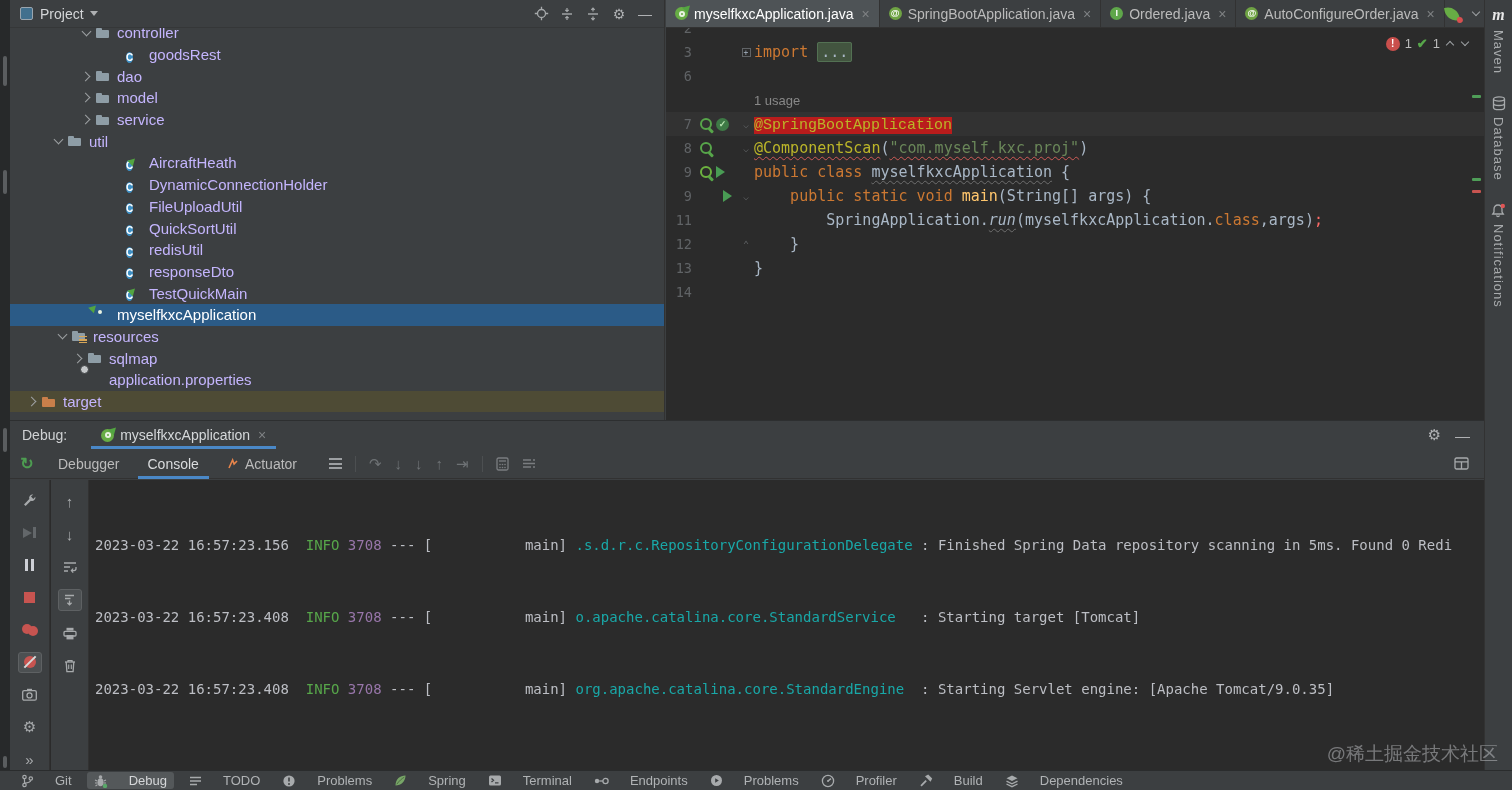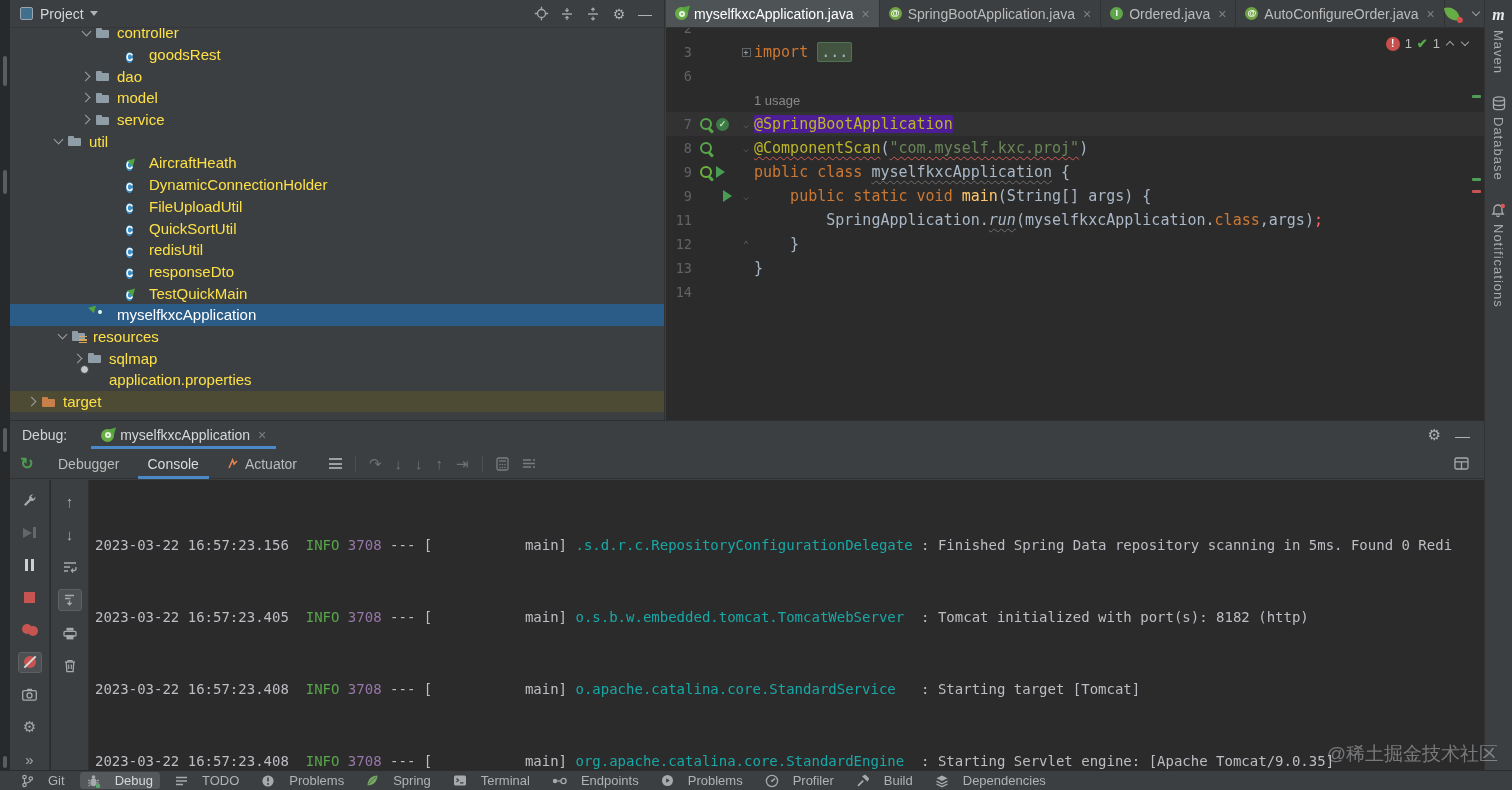--- a/index.html
+++ b/index.html
@@ -13,21 +13,21 @@
   
   .project-panel { position:absolute; left:10px; top:0; width:655px; height:420px; background:#3c3f41; border-right:1px solid #323232; overflow:hidden; }
   .pp-header { height:28px; display:flex; align-items:center; padding:0 8px 0 10px; border-bottom:1px solid #353738; position:relative; z-index:3; background:#3c3f41; }
   .pp-ico { width:13px; height:13px; background:#41708e; border:1px solid #9aa5ae; border-radius:2px; margin-right:7px; }
   .pp-title { font-size:14px; color:#d4d6d8; margin-right:6px; }
   .tri-down { width:0; height:0; border-left:4px solid transparent; border-right:4px solid transparent; border-top:5px solid #aeb0b2; }
   .pp-spacer { flex:1; }
   .hicon { width:22px; height:20px; display:flex; align-items:center; justify-content:center; margin-left:4px; color:#afb1b3; font-size:14px; }
 
   .tree { position:absolute; left:0; right:0; top:28px; bottom:0; overflow:hidden; z-index:1; }
-  .trow { display:flex; align-items:center; height:21.7px; font-size:15px; color:#fde047; white-space:nowrap; }
+  .trow { display:flex; align-items:center; height:21.7px; font-size:15px; color:#c4b5fd; white-space:nowrap; }
   .trow.first { margin-top:-6px; }
   .trow.selected { background:#2b5b87; color:#ffffff; }
   .trow.excluded { background:#4e4b35; }
   .tlabel { margin-left:5px; }
   .chev { width:16px; height:16px; flex:none; display:flex; align-items:center; justify-content:center; }
   .chev::before { content:""; width:6px; height:6px; border-right:1.6px solid #9da0a3; border-bottom:1.6px solid #9da0a3; }
   .chev.right::before { transform:rotate(-45deg); margin-left:-2px; }
   .chev.down::before { transform:rotate(45deg); margin-top:-3px; }
   .chev.none::before { display:none; }
   .ico { width:18px; height:16px; position:relative; flex:none; }
@@ -61,21 +61,21 @@
   .crow { display:flex; align-items:center; height:24px; font-family:"DejaVu Sans Mono", monospace; }
   .crow.caret { background:#323232; }
   .ln { display:inline-block; width:26px; text-align:right; color:#606366; font-size:13.5px; flex:none; }
   .gico { display:inline-flex; align-items:center; gap:4px; width:46px; padding-left:8px; flex:none; }
   .fold { display:inline-flex; width:16px; justify-content:center; color:#606366; font-size:10px; flex:none; }
   .foldbox { width:9px; height:9px; border:1px solid #606366; font:8px/8px "DejaVu Sans Mono",monospace; text-align:center; color:#a9b7c6; background:#2b2b2b; }
   .ctext { white-space:pre; font-size:15px; color:#a9b7c6; }
   .kw { color:#cc7832; } .ann { color:#bbb529; } .str { color:#6a8759; }
   .mth { color:#ffc66d; } .ital { font-style:italic; } .errtok { color:#ff6b68; }
   .usagehint { color:#888888; font-size:13px; font-family:"Liberation Sans",sans-serif; }
-  .selblue { background:#4c1d95; }
+  .selblue { background:#b91c1c;font-family:Liberation Mono, monospace; }
   .wavr { text-decoration:underline wavy #cf5b56 1px; text-underline-offset:3px; }
   .wavg { text-decoration:underline wavy #6e6e6e 1px; text-underline-offset:3px; }
   .foldellipsis { background:#42543f; border:1px solid #537153; border-radius:2px; padding:0 3px; color:#a9b7c6; }
   .gbean { width:12px; height:12px; border-radius:50%; border:2.5px solid #57a64a; position:relative; }
   .gbean::after { content:""; position:absolute; right:-4px; bottom:-3px; width:6px; height:2.5px; background:#57a64a; transform:rotate(45deg); border-radius:1px; }
   .gboot { width:13px; height:13px; border-radius:50%; background:#3e7a46; color:#bbe6b4; font:bold 9px/13px "Liberation Sans",sans-serif; text-align:center; }
   .gboot::after { content:"✓"; }
   .gplay { width:0; height:0; border-left:9px solid #499c54; border-top:6px solid transparent; border-bottom:6px solid transparent; }
   .inspect { position:absolute; right:14px; top:8px; display:flex; align-items:center; gap:5px; font-size:13px; color:#bbbbbb; }
   .errball { width:14px; height:14px; border-radius:50%; background:#c94f4c; color:#fff; font:bold 10px/14px "Liberation Sans",sans-serif; text-align:center; }
@@ -124,21 +124,21 @@
   .resumeic { display:flex; align-items:center; gap:1px; }
   .resumeic .t { width:0; height:0; border-left:9px solid #63676a; border-top:5.5px solid transparent; border-bottom:5.5px solid transparent; }
   .resumeic .b { width:2.5px; height:11px; background:#63676a; }
 
   .log { position:absolute; left:85px; top:0; right:0; bottom:0; font:14px/24px "DejaVu Sans Mono", monospace; color:#bcbec4; white-space:pre; padding-top:5px; overflow:hidden; }
   .lrow { height:24px; }
   .lv { color:#57a64a; } .pid { color:#9876aa; } .lg { color:#19a8a8; }
 
   
   .status-bar { position:absolute; left:0; top:770px; width:1512px; height:20px; background:#3c3f41; border-top:1px solid #2a2c2d; display:flex; align-items:center; padding-left:14px; gap:8px; font-size:13px; color:#b0b3b5; }
-  .sb-item { display:flex; align-items:center; gap:14px; padding:1px 7px; border-radius:3px; }
+  .sb-item { display:flex; align-items:center; gap:21px; padding:1px 7px; border-radius:3px; }
   .sb-item.pressed { background:#54585a; color:#d5d7d9; }
 
   .watermark { position:absolute; right:14px; top:741px; font-size:19px; color:rgba(195,198,201,0.5); z-index:9; }
   svg { display:block; }
 </style>
 </head>
 <body>
 
 <div class="app">
 
@@ -567,21 +567,20 @@
               <path d="M1 3h10" stroke="#a7aaac" stroke-width="1.3"></path>
               <path d="M4 3V1.6h4V3" fill="none" stroke="#a7aaac" stroke-width="1.3"></path>
               <path d="M2.2 3l.7 9.6h6.2L9.8 3" fill="none" stroke="#a7aaac" stroke-width="1.3"></path>
               <path d="M4.7 5.5v4.6M7.3 5.5v4.6" stroke="#a7aaac" stroke-width="1.1"></path>
             </svg>
         </span>
       </div>
 
       <div class="log">
         <div class="lrow"><span>2023-03-22 16:57:23.156  </span><span class="lv">INFO</span><span class="pid"> 3708</span><span> --- [           main] </span><span class="lg">.s.d.r.c.RepositoryConfigurationDelegate</span><span> : Finished Spring Data repository scanning in 5ms. Found 0 Redi</span></div>
-        <div class="lrow"><span>2023-03-22 16:57:23.405  </span><span class="lv">INFO</span><span class="pid"> 3708</span><span> --- [           main] </span><span class="lg">o.s.b.w.embedded.tomcat.TomcatWebServer </span><span> : Tomcat initialized with port(s): 8182 (http)</span></div>
         <div class="lrow"><span>2023-03-22 16:57:23.408  </span><span class="lv">INFO</span><span class="pid"> 3708</span><span> --- [           main] </span><span class="lg">o.apache.catalina.core.StandardService  </span><span> : Starting target [Tomcat]</span></div>
         <div class="lrow"><span>2023-03-22 16:57:23.408  </span><span class="lv">INFO</span><span class="pid"> 3708</span><span> --- [           main] </span><span class="lg">org.apache.catalina.core.StandardEngine </span><span> : Starting Servlet engine: [Apache Tomcat/9.0.35]</span></div>
         
         
         
         
         
         
         
         

